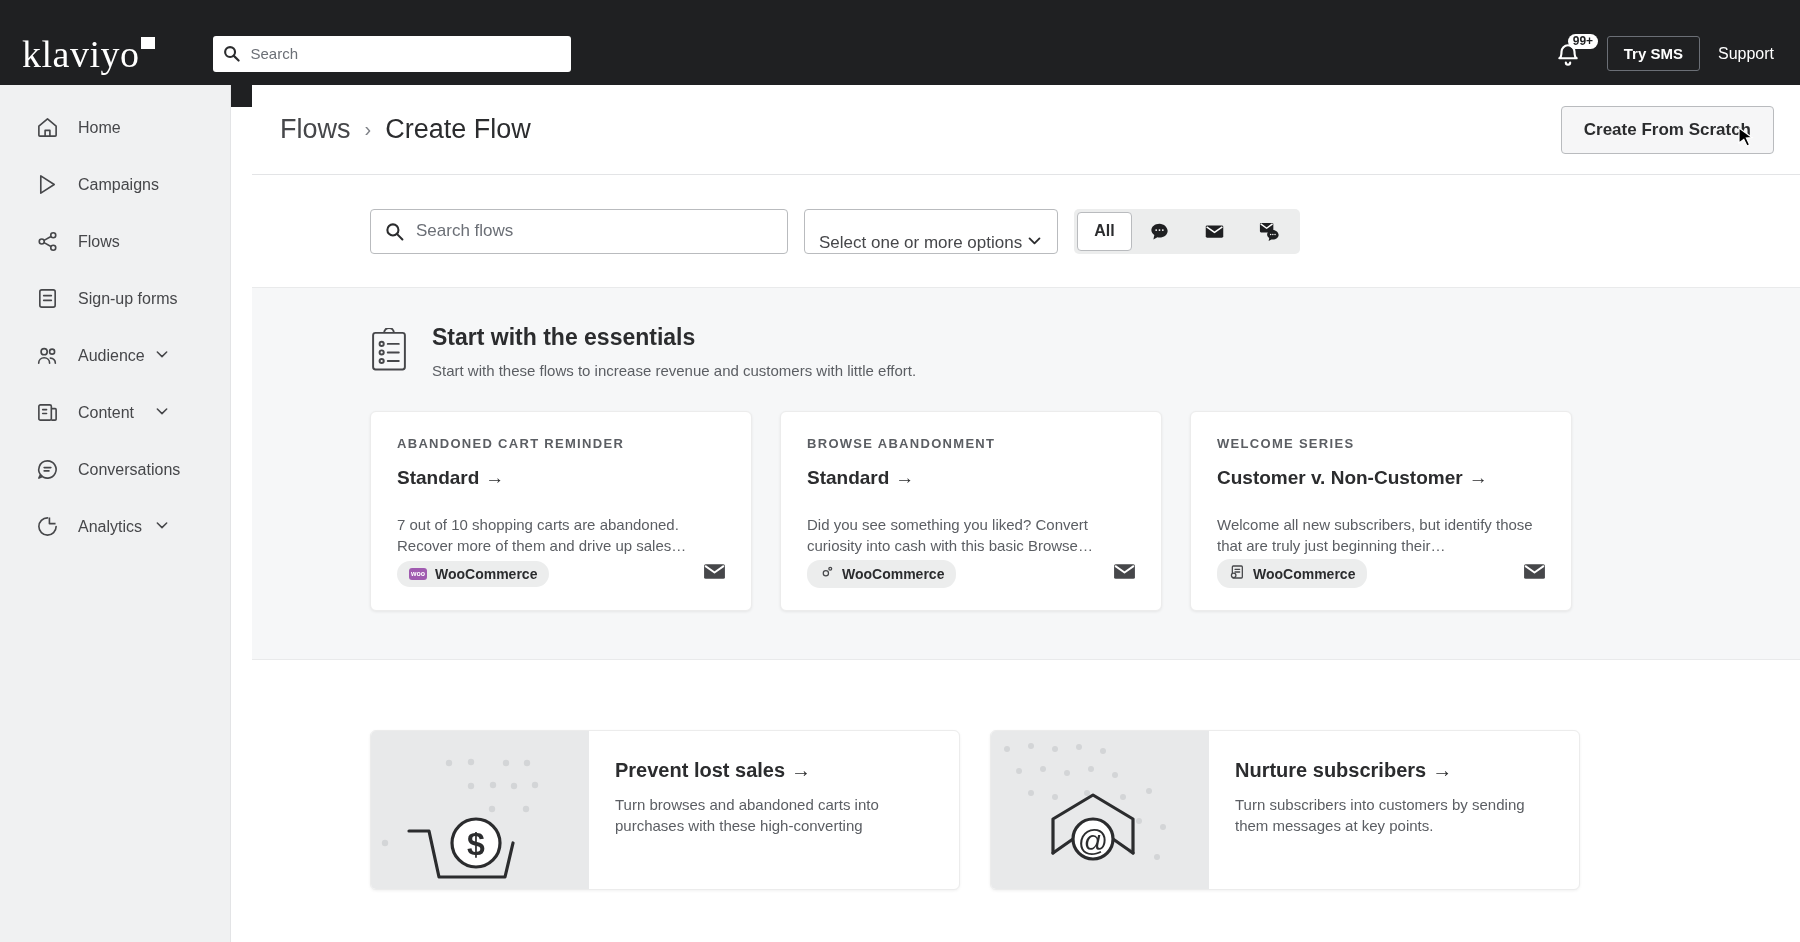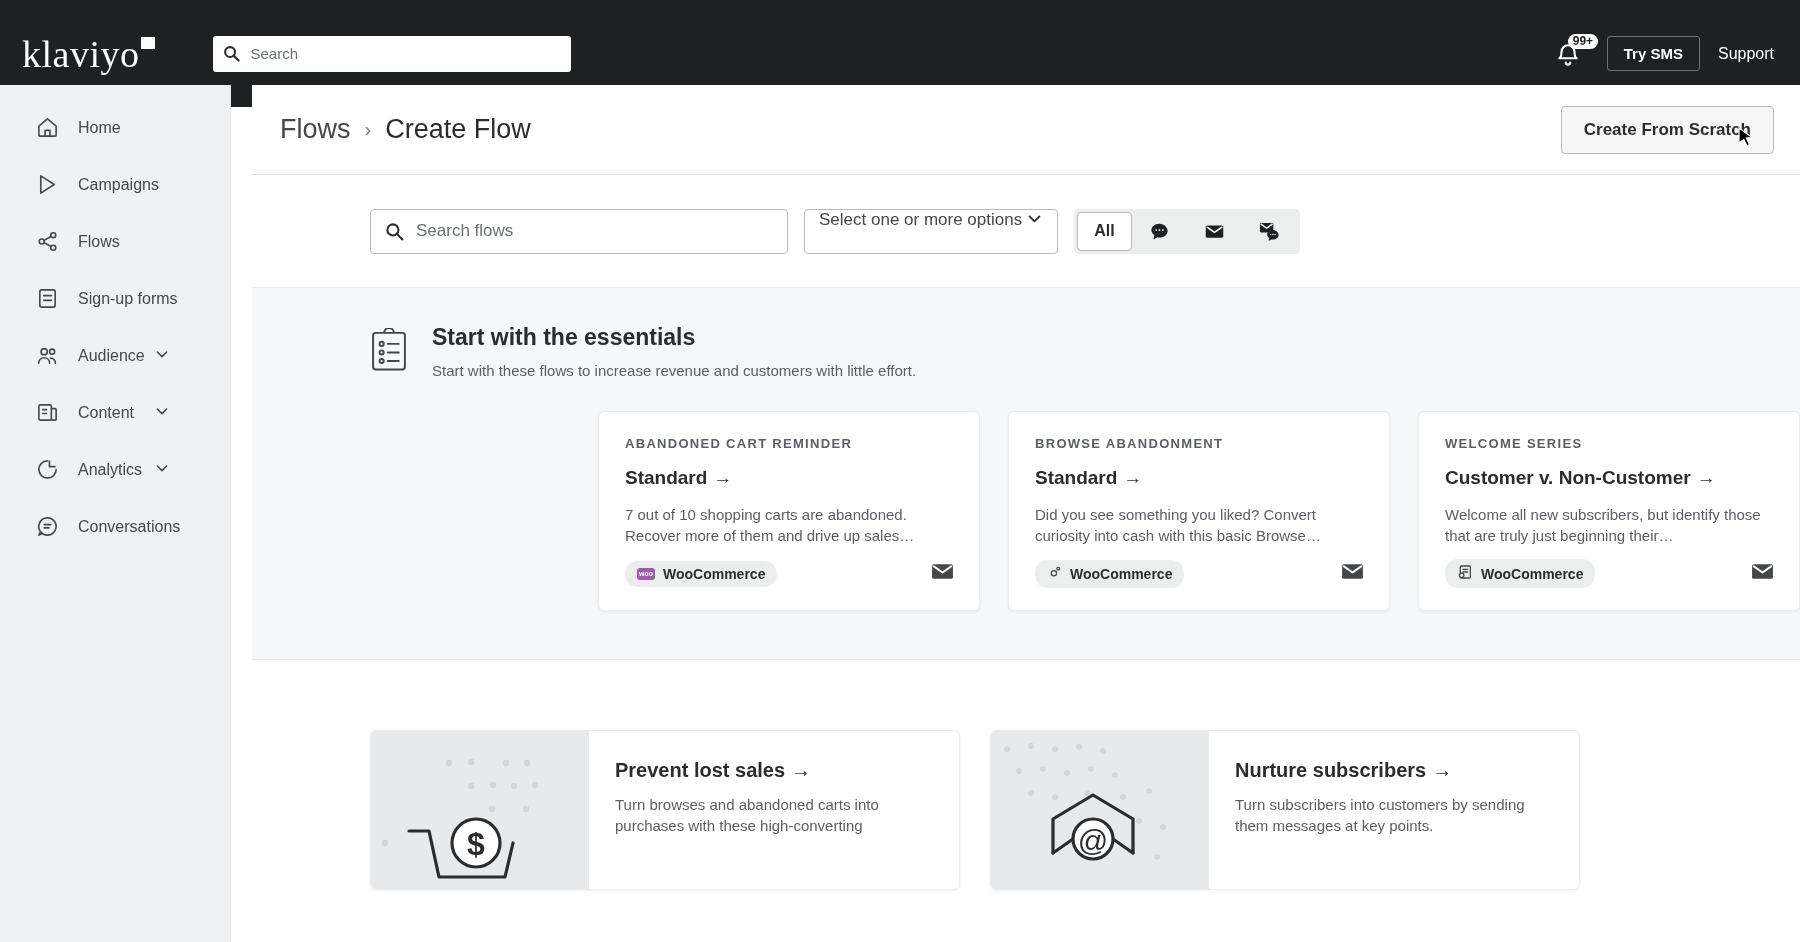--- a/index.html
+++ b/index.html
@@ -84,21 +84,21 @@
 
   .filterbar { height: 112px; display: flex; align-items: center; padding-left: 118px; }
   .search-flows {
     width: 418px; height: 45px; border: 1px solid #b9bbbe; border-radius: 4px;
     display: flex; align-items: center; padding: 0 14px; background: #fff;
   }
   .search-flows .ph { margin-left: 12px; font-size: 17px; color: #6b6f76; }
   .select-box {
     margin-left: 16px; width: 254px; height: 45px;
     border: 1px solid #b9bbbe; border-radius: 4px; background: #fff;
-    display: flex; align-items: flex-start; padding: 0 14px;
+    display: flex; align-items: flex-end; padding: 0 14px;
   }
   .select-box .val { font-size: 17px; color: #46474a; }
   .select-box .chev { margin-left: auto; }
   .seg {
     margin-left: 16px; height: 45px; background: #eceded; border-radius: 5px;
     display: flex; align-items: center; padding: 3px;
   }
   .seg-btn {
     height: 39px; min-width: 55px; display: flex; align-items: center;
     justify-content: center; font-size: 16px; font-weight: bold; color: #2b2c2e;
@@ -108,30 +108,30 @@
 
   .essentials {
     background: #f6f7f8; border-top: 1px solid #e9eaeb; border-bottom: 1px solid #e9eaeb;
     padding: 36px 0 48px 118px;
   }
   .ess-head { display: flex; align-items: flex-start; }
   .ess-icon { width: 40px; margin-right: 22px; margin-top: 4px; }
   .ess-title { font-size: 23px; font-weight: bold; color: #2b2c2e; }
   .ess-sub { font-size: 15px; color: #5b5e63; margin-top: 11px; }
 
-  .cards { display: flex; gap: 28px; margin-top: 32px; justify-content: flex-end; }
+  .cards { display: flex; gap: 28px; margin-top: 32px; }
   .card {
     width: 382px; height: 200px; background: #fff; border-radius: 6px;
     border: 1px solid #ececec; box-shadow: 0 1px 3px rgba(0,0,0,.07);
     padding: 24px 24px 0 26px; position: relative;
   }
   .card-eyebrow { font-size: 13px; letter-spacing: 1.3px; color: #5b5e63; font-weight: bold; }
   .card-title { font-size: 19px; font-weight: bold; color: #2b2c2e; margin-top: 16px; }
   .card-title .arr { font-weight: normal; margin-left: 6px; }
-  .card-desc { font-size: 15px; color: #5b5e63; margin-top: 16px; line-height: 1.38; }
+  .card-desc { font-size: 15px; color: #5b5e63; margin-top: 26px; line-height: 1.38; }
   .card-foot {
     position: absolute; left: 26px; right: 24px; bottom: 22px;
     display: flex; align-items: center;
   }
   .chip {
     display: flex; align-items: center; gap: 8px; background: #eceded;
     border-radius: 13px; padding: 5px 12px; font-size: 14px; color: #2b2c2e;
     font-weight: bold;
   }
   .chip .logo-woo {
@@ -268,41 +268,41 @@
     <span class="chev">
       <svg width="16" height="16" viewBox="0 0 24 24" fill="none" stroke="#46474a" stroke-width="2.3">
         <polyline points="5,9 12,16 19,9" stroke-linecap="round" stroke-linejoin="round"></polyline>
       </svg>
     </span>
   </div>
 
   <div class="nav-item">
     <span class="ico">
       <svg width="23" height="23" viewBox="0 0 24 24" fill="none" stroke="#46474a" stroke-width="1.7">
+        <path d="M12 3a9 9 0 1 1-7.3 14.3L3 21l3.7-1.7A9 9 0 0 1 12 3z" stroke-linejoin="round"></path>
+        <line x1="8.5" y1="10" x2="15.5" y2="10" stroke-linecap="round"></line>
+        <line x1="8.5" y1="13.5" x2="13.5" y2="13.5" stroke-linecap="round"></line>
+      </svg>
+    </span>
+    <span>Conversations</span>
+  </div>
+
+  <div class="nav-item">
+    <span class="ico">
+      <svg width="23" height="23" viewBox="0 0 24 24" fill="none" stroke="#46474a" stroke-width="1.7">
         <path d="M12 3a9 9 0 1 0 9 9" stroke-linecap="round"></path>
         <path d="M14 2.6V9h6.4" stroke-linejoin="round"></path>
       </svg>
     </span>
     <span>Analytics</span>
     <span class="chev">
       <svg width="16" height="16" viewBox="0 0 24 24" fill="none" stroke="#46474a" stroke-width="2.3">
         <polyline points="5,9 12,16 19,9" stroke-linecap="round" stroke-linejoin="round"></polyline>
       </svg>
     </span>
-  </div>
-
-  <div class="nav-item">
-    <span class="ico">
-      <svg width="23" height="23" viewBox="0 0 24 24" fill="none" stroke="#46474a" stroke-width="1.7">
-        <path d="M12 3a9 9 0 1 1-7.3 14.3L3 21l3.7-1.7A9 9 0 0 1 12 3z" stroke-linejoin="round"></path>
-        <line x1="8.5" y1="10" x2="15.5" y2="10" stroke-linecap="round"></line>
-        <line x1="8.5" y1="13.5" x2="13.5" y2="13.5" stroke-linecap="round"></line>
-      </svg>
-    </span>
-    <span>Conversations</span>
   </div>
 </nav>
 
 <main class="main">
 
   <div class="page-header">
     <span class="crumb">Flows</span>
     <span class="crumb-sep">›</span>
     <span class="crumb-cur">Create Flow</span>
     <button class="btn-outline">

